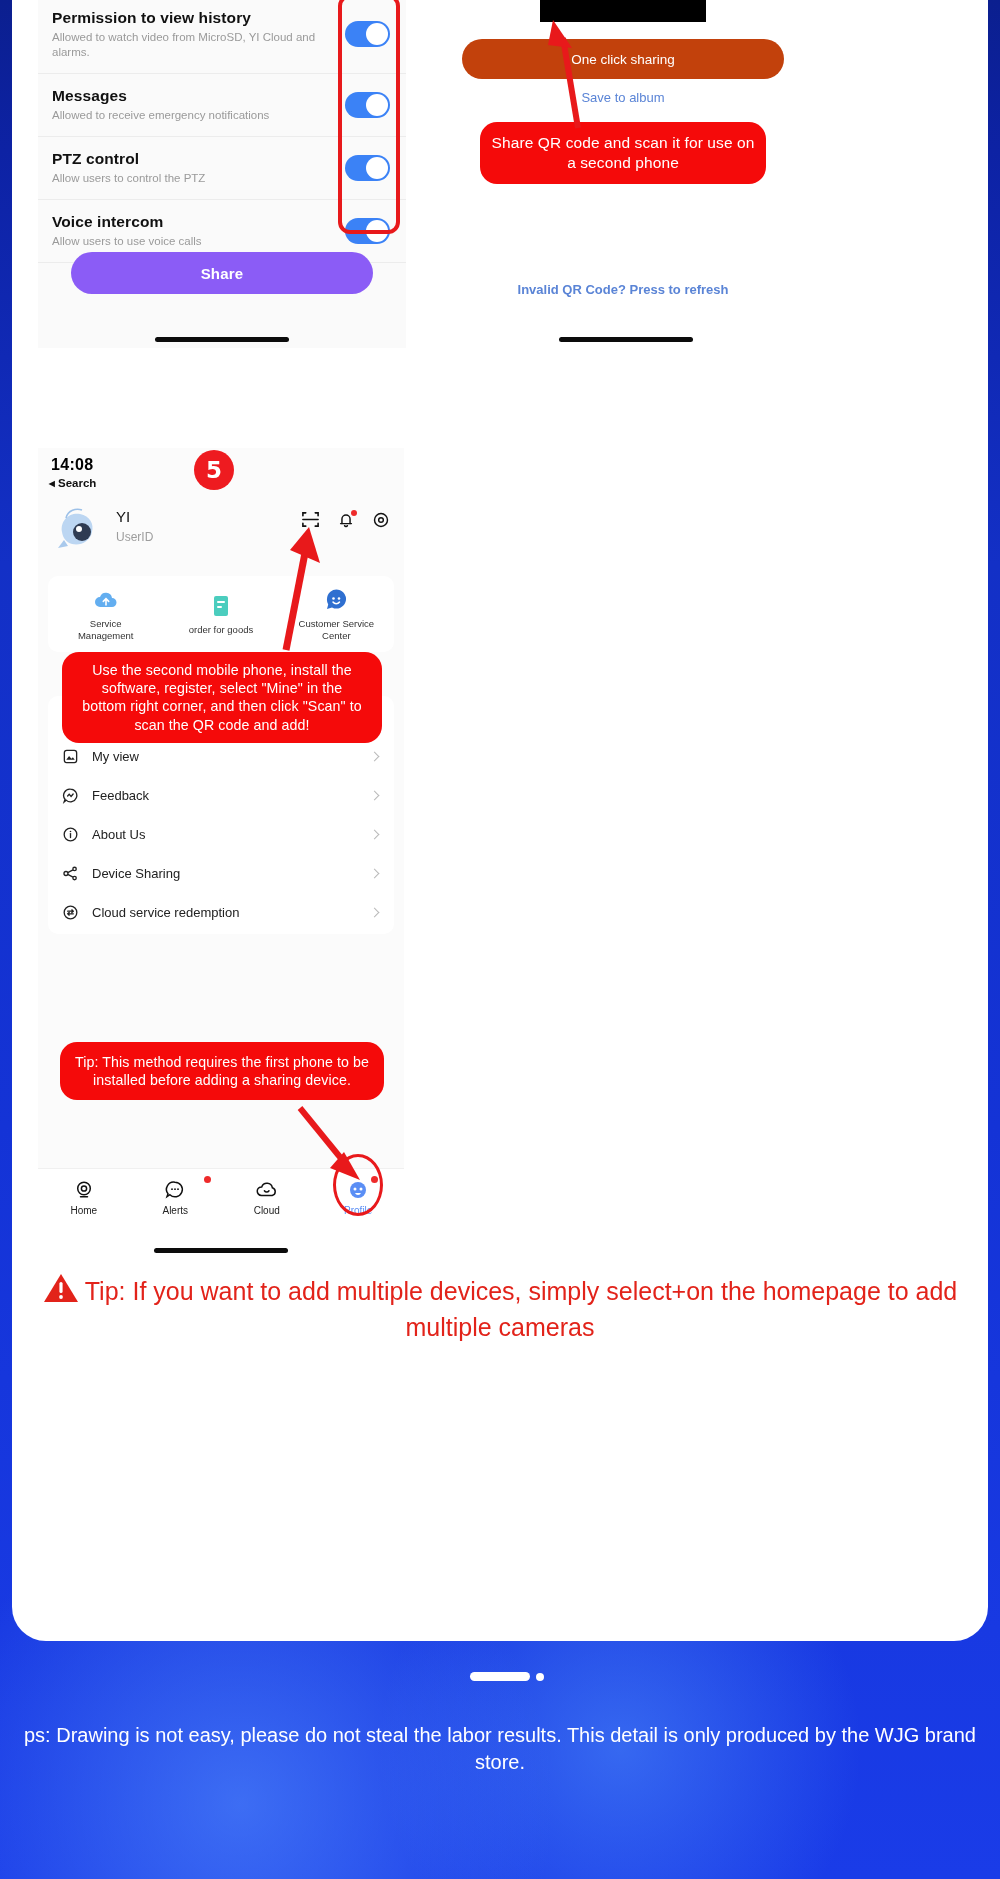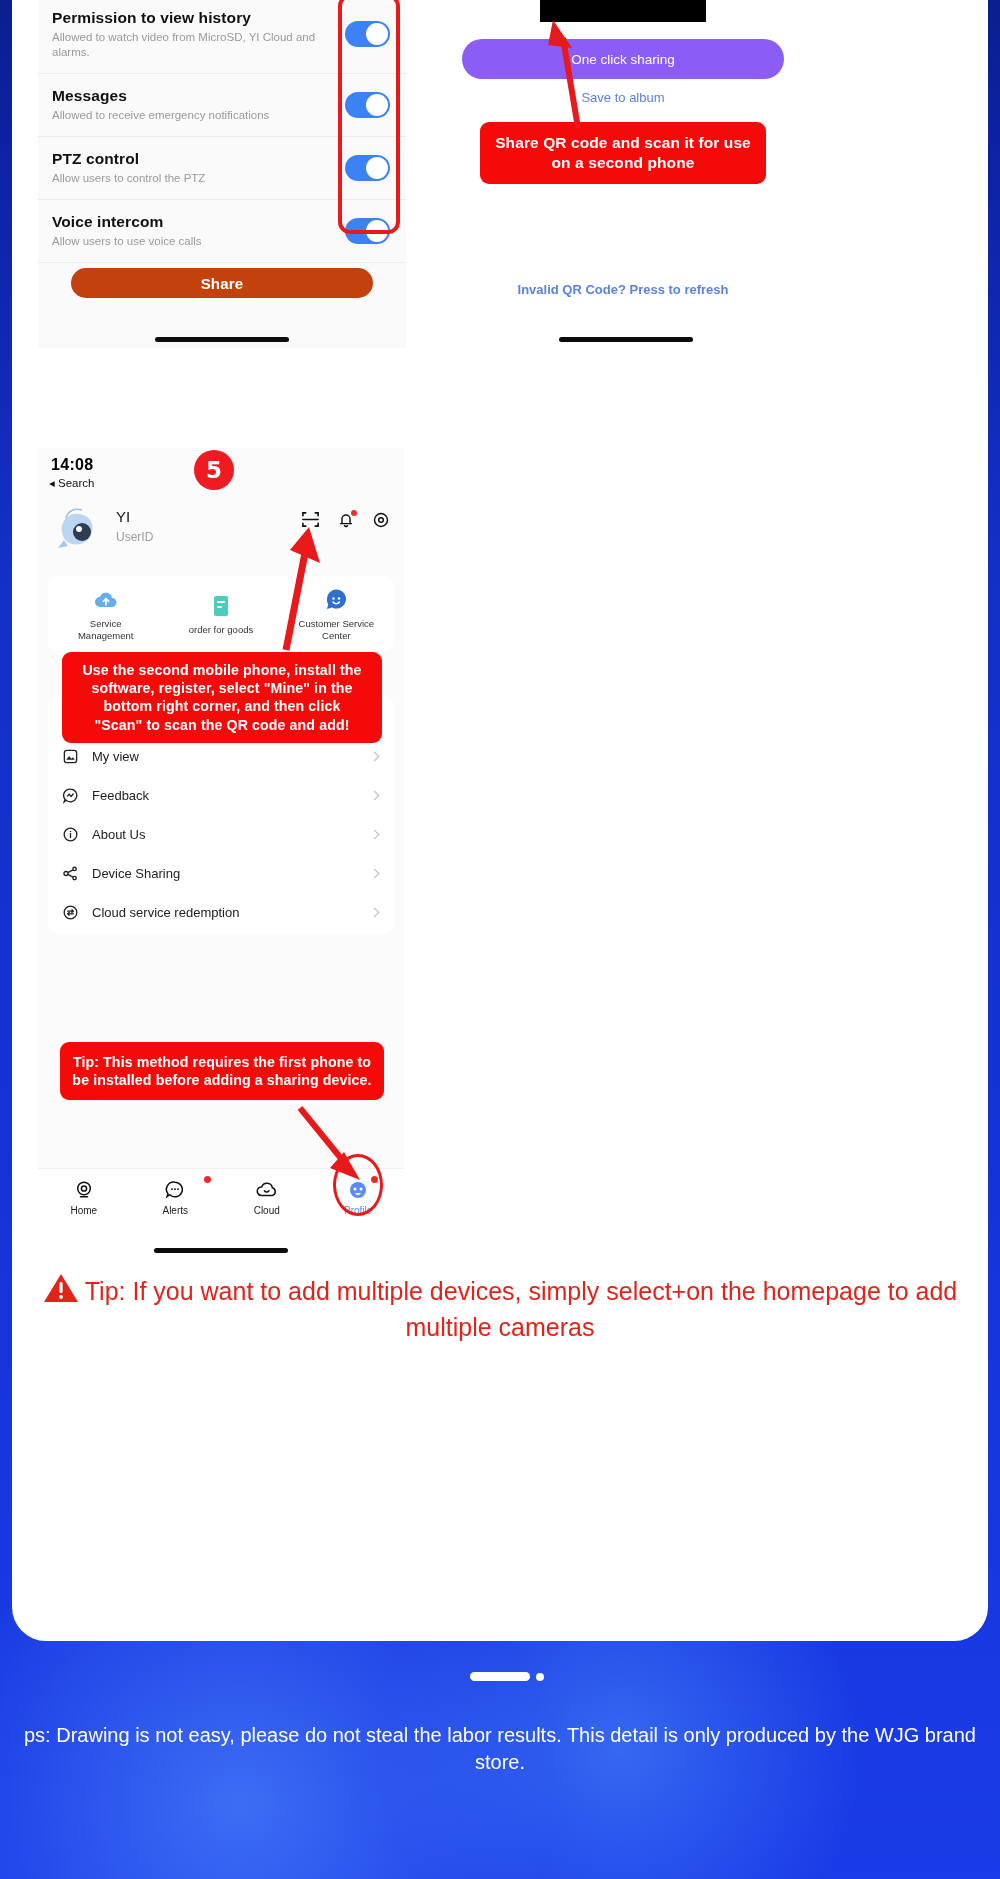--- a/index.html
+++ b/index.html
@@ -55,23 +55,23 @@
   }
   .toggle {
     position: absolute; right: 16px; top: 50%; transform: translateY(-50%);
     width: 45px; height: 26px; border-radius: 14px; background: #3b82f6;
   }
   .toggle::after {
     content: ""; position: absolute; right: 2px; top: 2px;
     width: 22px; height: 22px; border-radius: 50%; background: #fff;
   }
   .share-btn {
-    position: absolute; left: 33px; top: 272px;
-    width: 302px; height: 30px; border-radius: 21px;
-    background: #c2410c; border: none; color: #fff;
+    position: absolute; left: 33px; top: 256px;
+    width: 302px; height: 42px; border-radius: 21px;
+    background: #8b5cf6; border: none; color: #fff;
     font-size: 15px; font-weight: 700; font-family: inherit;
     letter-spacing: .2px; cursor: pointer;
   }
   .home-bar {
     position: absolute; height: 5px; border-radius: 3px; background: #0c0c0c;
   }
 
   
   .hl-rect {
     position: absolute;
@@ -85,21 +85,21 @@
     left: 452px; top: -4px; width: 342px; height: 352px;
     background: #ffffff;
   }
   .qr-black {
     position: absolute; left: 88px; top: 0; width: 166px; height: 26px;
     background: #000;
   }
   .one-click {
     position: absolute; left: 10px; top: 43px;
     width: 322px; height: 40px; border-radius: 20px;
-    background: #8b5cf6; border: none; color: #fff;
+    background: #c2410c; border: none; color: #fff;
     font-size: 13.5px; font-family: inherit; cursor: pointer; text-align: center;
   }
   .save-album {
     position: absolute; left: 0; right: 0; top: 94px;
     text-align: center; color: #5a84d6; font-size: 13px; cursor: pointer;
   }
   .invalid-qr {
     position: absolute; left: 0; right: 0; top: 286px;
     text-align: center; color: #5a84d6; font-size: 13px; cursor: pointer; font-weight: bold;
   }
@@ -108,21 +108,21 @@
   #panel-profile {
     left: 38px; top: 448px; width: 366px; height: 792px;
     background: #fbfbfb;
   }
   .status-time {
     position: absolute; left: 13px; top: 8px;
     font-size: 16px; font-weight: 700; color: #000; letter-spacing: .3px;
   }
   .status-search {
     position: absolute; left: 11px; top: 28px;
-    font-size: 11.5px; font-weight: 400; color: #111;
+    font-size: 11.5px; font-weight: 700; color: #111;
   }
   .step-badge {
     position: absolute; left: 156px; top: 2px;
     width: 40px; height: 40px; border-radius: 50%;
     background: #ee1b20; color: #fff;
     font-size: 23px; font-weight: 700;
     display: flex; align-items: center; justify-content: center;
     font-family: "DejaVu Sans", sans-serif;
   }
 
@@ -198,23 +198,23 @@
     border: 3.5px solid #e8191b;
     border-radius: 50%;
     pointer-events: none;
   }
 
   
   .callout {
     position: absolute;
     background: #f50a0a;
     color: #fff;
-    border-radius: 9px;
+    border-radius: 17px;
     text-align: center;
-    font-weight: 700;
+    font-weight: 400;
     line-height: 1.28;
     padding: 8px 10px;
     letter-spacing: .1px;
   }
   #callout-qr   { left: 480px; top: 122px; width: 286px; font-size: 15.5px; padding: 11px 10px; }
   #callout-scan { left: 62px;  top: 652px; width: 320px; font-size: 14.2px; padding: 9px 18px; }
   #callout-tip  { left: 60px;  top: 1042px; width: 324px; font-size: 14.2px; padding: 11px 8px; }
 
   
   .overlay { position: absolute; inset: 0; pointer-events: none; }

